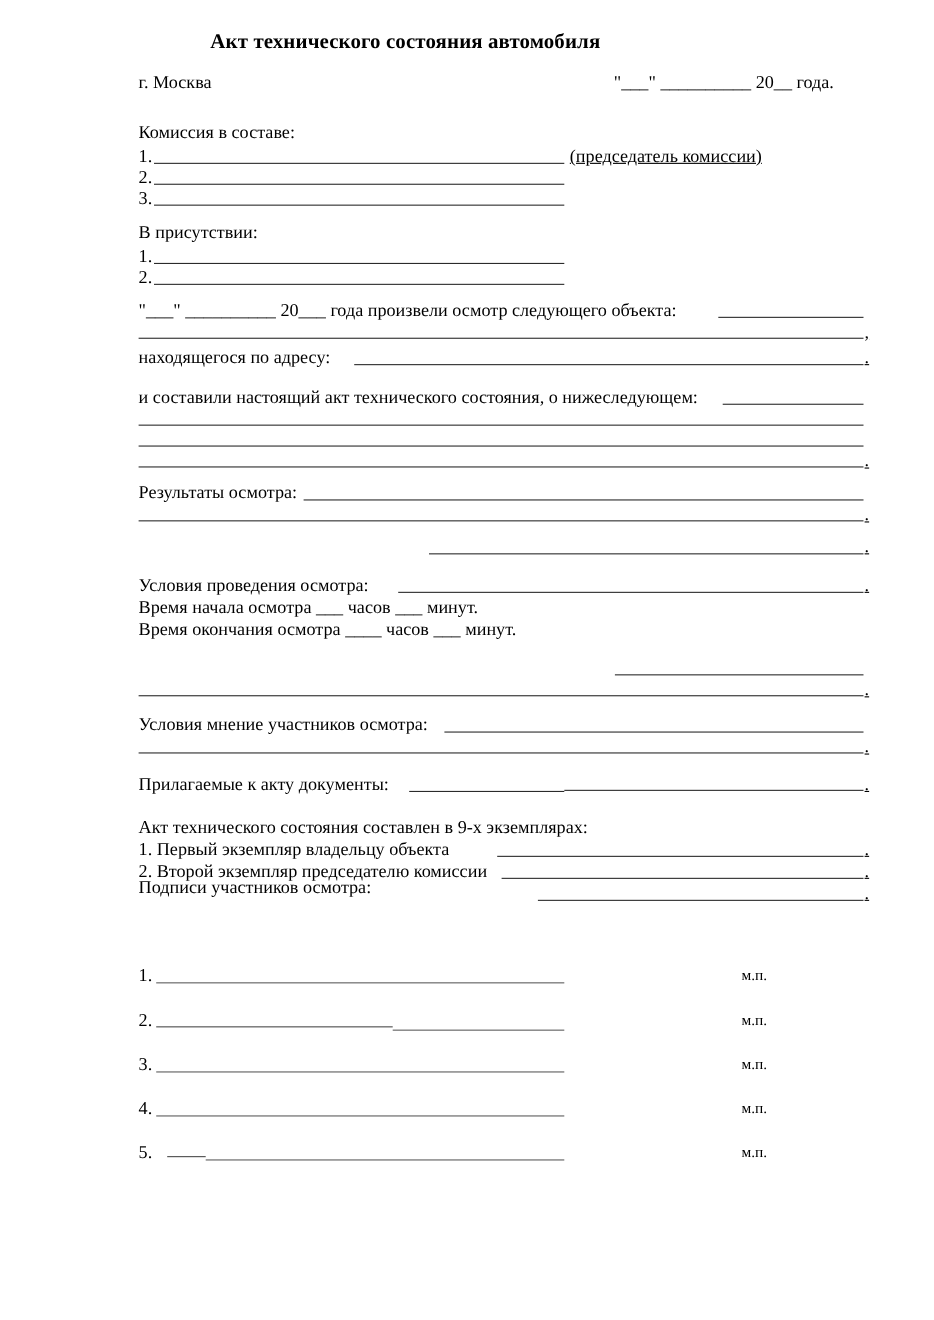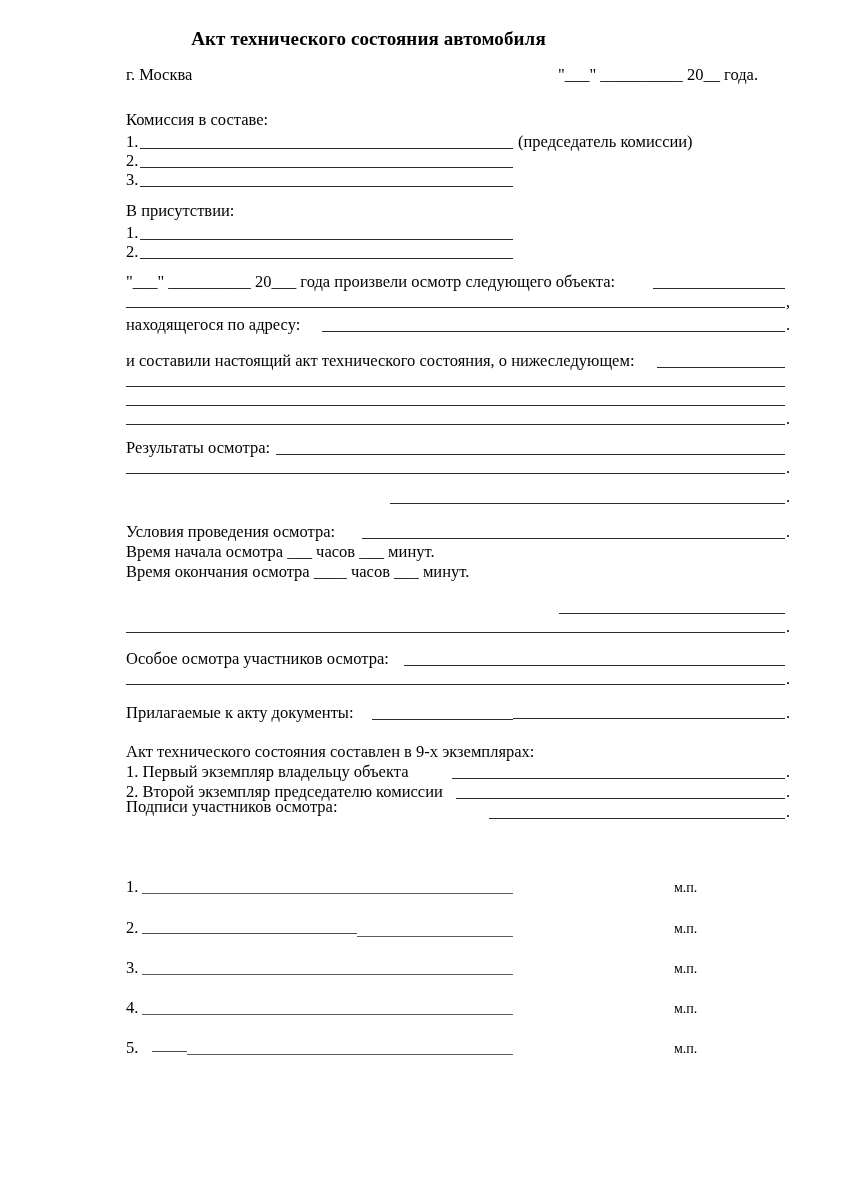--- a/index.html
+++ b/index.html
@@ -60,20 +60,21 @@
   }
   .rule.light {
     border-bottom: 1.3px solid #5d5d5d;
   }
 
   .tail {
     position: absolute;
     font-size: 16.5px;
     line-height: 21px;
     white-space: nowrap;
+    text-decoration: underline;
   }
 
   .mp {
     position: absolute;
     left: 674px;
     font-size: 14px;
     line-height: 18px;
     white-space: nowrap;
   }
 </style>
@@ -135,21 +136,21 @@
   <div class="rule" style="left:362px; top:538px; width:423px;"></div>
   <div class="tail" style="left:786px; top:521px;">.</div>
 
   <div class="row" style="top:561px;">Время окончания осмотра ____ часов ___ минут.</div>
   <div class="row" style="top:541px;">Время начала осмотра ___ часов ___ минут.</div>
 
   <div class="rule" style="left:559px; top:613px; width:226px;"></div>
   <div class="rule" style="left:126px; top:632px; width:659px;"></div>
   <div class="tail" style="left:786px; top:616px;">.</div>
 
-  <div class="row" style="top:648px;">Особое осмотра участников осмотра:</div>
+  <div class="row" style="top:648px;">Условия мнение участников осмотра:</div>
   <div class="rule" style="left:404px; top:665px; width:381px;"></div>
   <div class="rule" style="left:126px; top:684px; width:659px;"></div>
   <div class="tail" style="left:786px; top:668px;">.</div>
 
   <div class="row" style="top:702px;">Прилагаемые к акту документы:</div>
   <div class="rule" style="left:372px; top:719px; width:141px;"></div>
   <div class="rule" style="left:513px; top:718px; width:272px;"></div>
   <div class="tail" style="left:786px; top:702px;">.</div>
 
   <div class="row" style="top:741px;">Акт технического состояния составлен в 9-х экземплярах:</div>

